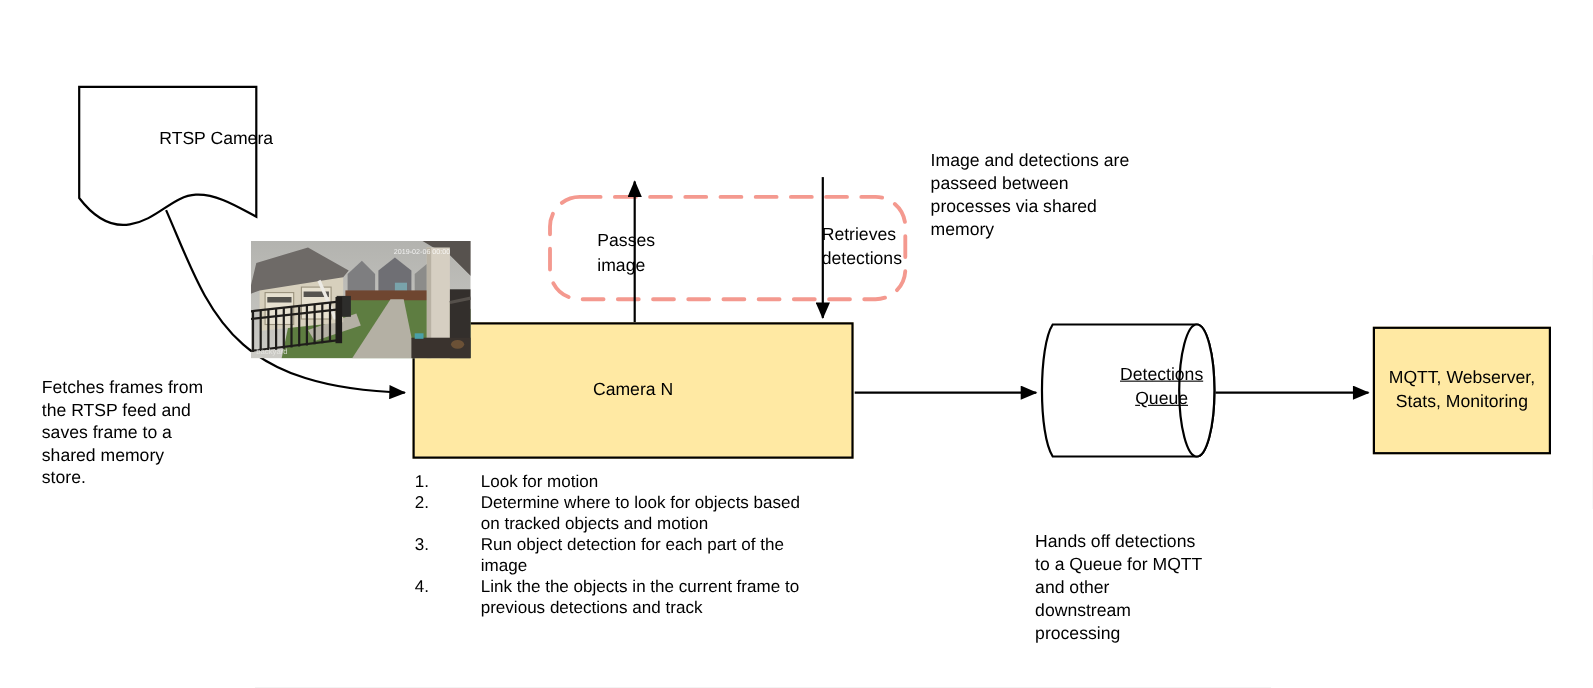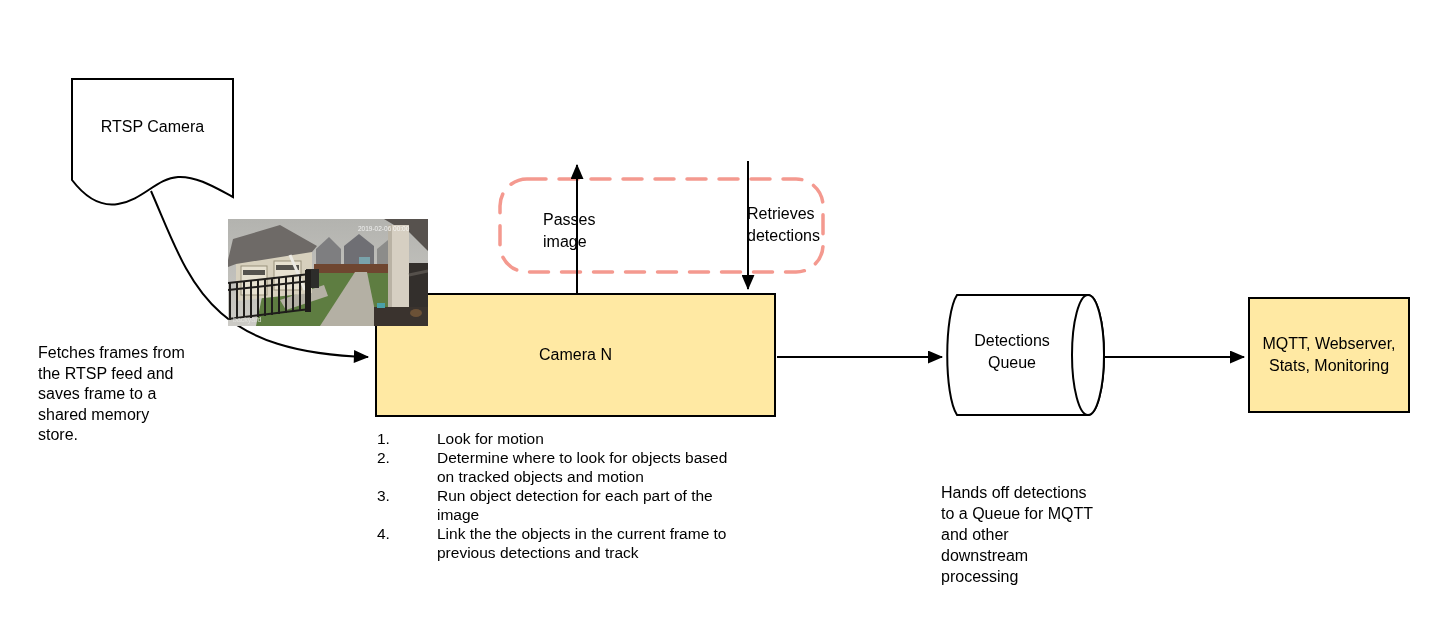--- a/index.html
+++ b/index.html
@@ -15,36 +15,36 @@
   .dashedRect{stroke:var(--shared-dash,#F4998F);stroke-width:3.5;fill:none;
     stroke-dasharray:19 13;stroke-linecap:round;}
   .ybox{
     position:absolute;box-sizing:border-box;background:var(--box-fill,#FFE9A3);
     border:2px solid var(--box-border,#000);display:flex;flex-direction:column;
     align-items:center;justify-content:center;text-align:center;z-index:2;
     font-size:16px;line-height:22px;
   }
   .note{position:absolute;font-size:16px;line-height:21px;z-index:4;}
   .flowlabel{position:absolute;font-size:16px;line-height:22px;z-index:4;}
-  .centerlabel{position:absolute;z-index:4;text-align:center;font-size:16px;line-height:22px;}
+  .centerlabel{position:absolute;z-index:4;text-align:center;font-size:16px;line-height:22px;margin-left:44px;}
   #rtsp-label{left:72px;top:116px;width:161px;}
   #fetch-note{left:38px;top:343px;width:150px;line-height:20.5px;}
   #object-box{left:550px;top:38px;width:225px;height:122px;}
   #object-box .sub{font-style:italic;}
   #passes-label{left:543px;top:209px;width:72px;}
   #retrieves-label{left:699px;top:203px;width:106px;margin-left:48px;}
   #sharedmem-note{left:846px;top:136px;width:192px;}
   #sharedmem-note .ttl{font-weight:bold;}
   #camera-box{left:375px;top:293px;width:401px;height:124px;}
   #steps{position:absolute;left:377px;top:429px;width:410px;z-index:4;
     font-size:15.5px;line-height:19px;}
   .step-row{display:flex;}
   .step-num{width:60px;flex:0 0 60px;}
   .step-text{flex:1;max-width:302px;}
-  #queue-label{left:958px;top:330px;width:108px;}
+  #queue-label{left:958px;top:330px;width:108px;text-decoration:underline;}
   #queue-note{left:941px;top:438px;width:152px;margin-top:44px;}
   #outputs-box{left:1248px;top:297px;width:162px;height:116px;padding:8px 9px;}
   #snapshot{position:absolute;left:228px;top:219px;width:200px;height:107px;z-index:3;overflow:hidden;}
 </style>
 </head>
 <body>
 
 <div id="canvas">
 
   <svg id="shapes" width="1448" height="625" viewBox="0 0 1448 625">
@@ -147,20 +147,21 @@
 
   <div id="rtsp-label" class="centerlabel">RTSP Camera</div>
 
   <div id="fetch-note" class="note">Fetches frames from the RTSP feed and saves frame to a shared memory store.</div>
 
 
   <div id="passes-label" class="flowlabel">Passes image</div>
   <div id="retrieves-label" class="flowlabel">Retrieves detections</div>
 
   <div id="sharedmem-note" class="note">
+    <div>Image and detections are passeed between processes via shared memory</div>
   </div>
 
   <div id="camera-box" class="ybox">
     <div>Camera N</div>
   </div>
 
   <div id="steps">
     <div class="step-row">
       <span class="step-num">1.</span>
       <span class="step-text">Look for motion</span>

